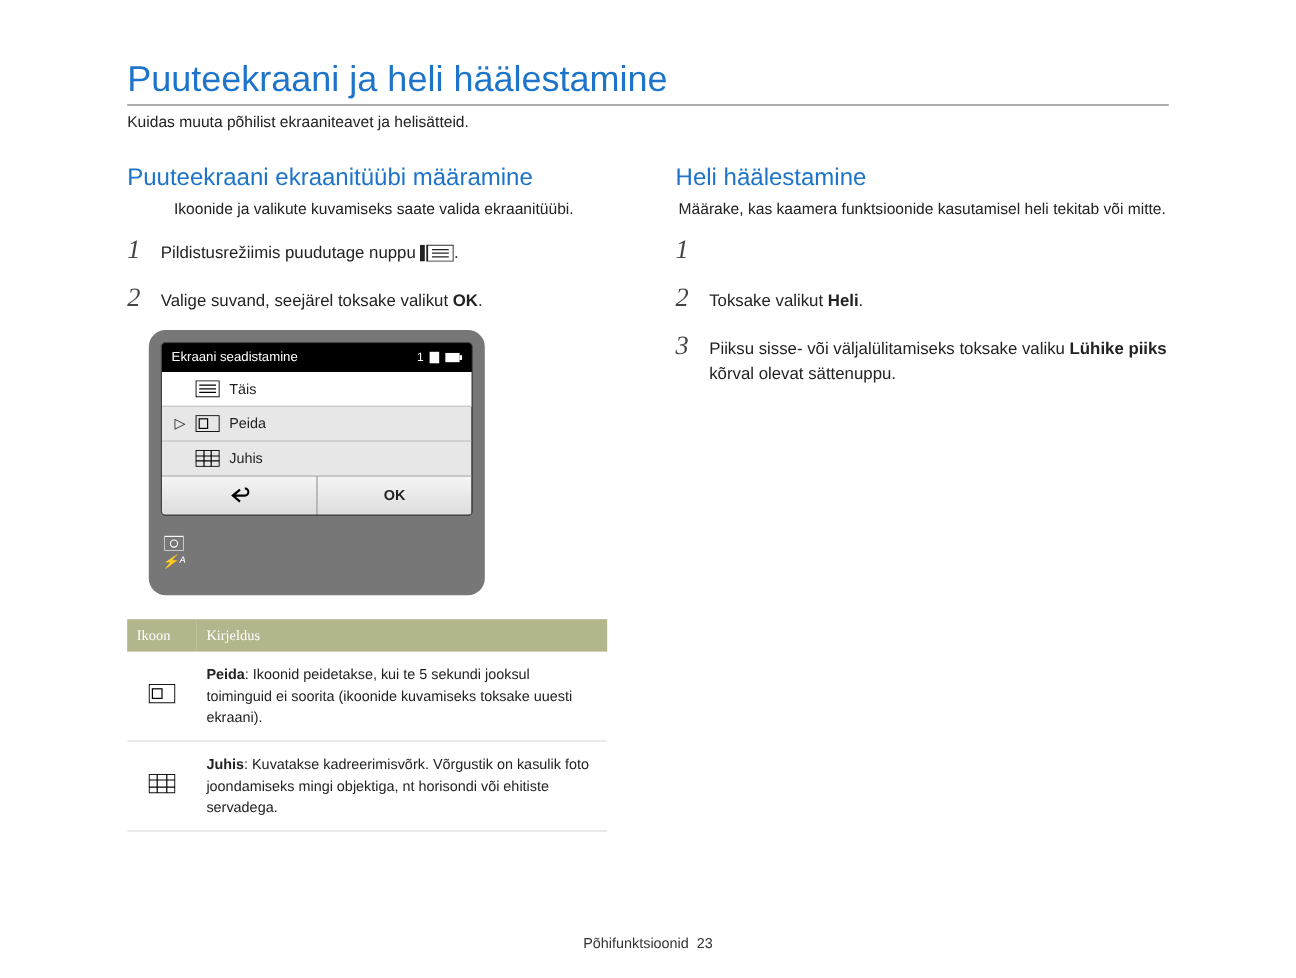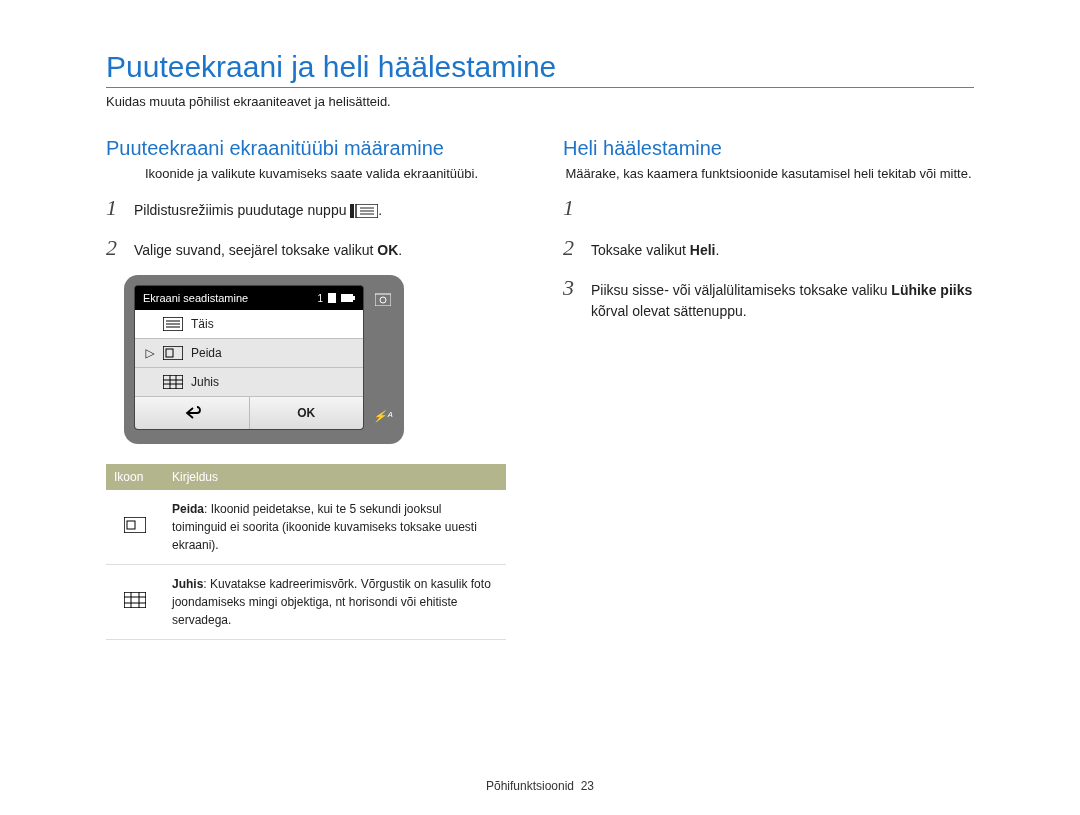--- a/index.html
+++ b/index.html
@@ -13,38 +13,38 @@
   .section-head { color: #1d74c8; font-size: 20px; font-weight: 400; margin-bottom: 6px; }
   .section-lead { font-size: 13px; margin-bottom: 14px; text-align: center; }
   .step { display: flex; align-items: baseline; gap: 10px; margin-bottom: 14px; font-size: 14px; }
   .step-num { font-family: "Times New Roman", serif; font-style: italic; font-size: 22px; color: #444; width: 18px; text-align: left; }
   .step-text { flex: 1; line-height: 1.5; }
   .inline-icon { display: inline-block; vertical-align: middle; }
   .inline-icon svg { display: block; }
 
   
   .device { width: 280px; margin: 10px 0 20px 18px; background: #777; border-radius: 14px; padding: 10px 10px 14px; }
-  .device-inner { display: flex; gap: 8px; }
+  .device-inner { display: flex; gap: 8px; flex-direction: column; }
   .device-screen { flex: 1; background: #000; border-radius: 4px; border: 1px solid #444; overflow: hidden; }
   .device-titlebar { display: flex; align-items: center; justify-content: space-between; background: #000; color: #fff; font-size: 11px; padding: 6px 8px; }
   .device-titlebar .right-icons { display: flex; align-items: center; gap: 4px; font-size: 10px; }
   .menu-area { background: #e7e7e7; }
   .menu-item { display: flex; align-items: center; gap: 8px; padding: 7px 10px; border-bottom: 1px solid #c0c0c0; font-size: 12px; }
   .menu-item.selected { background: #fff; }
   .menu-item .marker { width: 10px; text-align: center; }
   .menu-icon { width: 20px; height: 14px; }
   .device-bottom { display: flex; height: 32px; }
   .device-bottom .btn { flex: 1; display: flex; align-items: center; justify-content: center; background: linear-gradient(#f5f5f5,#ddd); border-right: 1px solid #bbb; font-size: 12px; font-weight: bold; }
   .device-bottom .btn:last-child { border-right: none; }
   .device-side { width: 22px; display: flex; flex-direction: column; justify-content: space-between; align-items: center; padding: 6px 0; }
   .device-side .side-icon { width: 16px; height: 16px; display: flex; align-items: center; justify-content: center; color: #fff; font-size: 11px; }
 
   
   table.desc { border-collapse: collapse; width: 400px; font-size: 12px; }
-  table.desc th { background: #b3b58c; color: #fff; font-weight: 400; text-align: left; padding: 6px 8px; font-size: 12px; }
+  table.desc th { background: #b3b58c; color: #fff; font-weight: 400; text-align: left; padding: 6px 8px; font-size: 12px; font-family: Liberation Serif, serif; }
   table.desc th:first-child { width: 58px; }
   table.desc td { border-bottom: 1px solid #ddd; padding: 10px 8px; vertical-align: middle; line-height: 1.5; }
   table.desc td.icon-cell { text-align: center; }
   table.desc td .term { font-weight: bold; }
 
   
   .footer { position: absolute; bottom: 22px; left: 0; right: 0; text-align: center; font-size: 12px; color: #333; }
 
   
   .settings-badge { display: inline-block; width: 18px; height: 18px; background: #1d6fd6; border-radius: 3px; vertical-align: middle; position: relative; }

